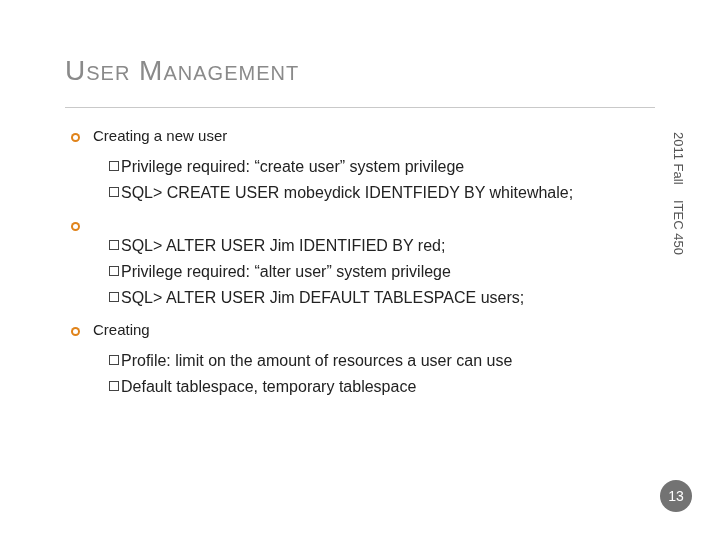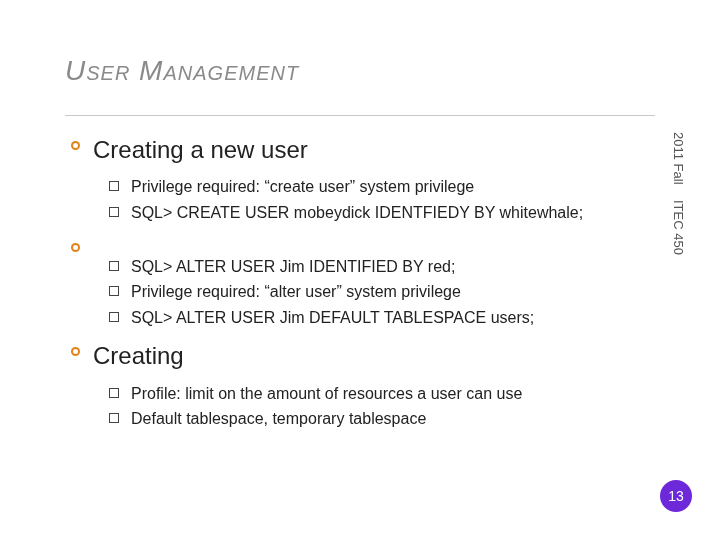--- a/index.html
+++ b/index.html
@@ -9,22 +9,21 @@
     width: 720px;
     height: 540px;
     padding: 55px 65px 0 65px;
   }
   .title {
     font-variant: small-caps;
     letter-spacing: 1px;
     font-size: 28px;
     font-weight: 400;
     color: #8a8a8a;
-    margin-bottom: 28px;
-    font-style: italic;
+    margin-bottom: 20px;
   }
   .line {
     border: none;
     border-top: 1px solid #c9c9c9;
     margin-bottom: 18px;
   }
   .body {
     padding-left: 6px;
     font-size: 18.5px;
     line-height: 1.35;
@@ -52,29 +51,29 @@
     left: 0; top: 0;
   }
   .lvl1 .marker::after {
     content: "";
     position: absolute;
     width: 5px; height: 5px;
     border-radius: 50%;
     background: #fff;
     left: 2px; top: 2px;
   }
-  .lvl1-text { font-size: 24px; }
+  .lvl1-text { font-size: 15px; }
   .lvl2-block {
     padding-left: 38px;
     margin-bottom: 12px;
   }
   .lvl2 {
     display: flex;
     align-items: flex-start;
-    gap: 12px;
+    gap: 2px;
     font-size: 16px;
     margin-bottom: 4px;
   }
   .lvl2 .box {
     flex-shrink: 0;
     width: 10px;
     height: 10px;
     border: 1.2px solid #444;
     margin-top: 5px;
   }
@@ -93,21 +92,21 @@
     writing-mode: vertical-rl;
     font-size: 13px;
     color: #555;
   }
   .pagenum {
     position: absolute;
     right: 28px;
     bottom: 28px;
     width: 32px;
     height: 32px;
-    background: #6d28d9;
+    background: #737373;
     color: #fff;
     font-size: 14px;
     border-radius: 50%;
     display: flex;
     align-items: center;
     justify-content: center;
   }
 </style>
 </head>
 <body>

